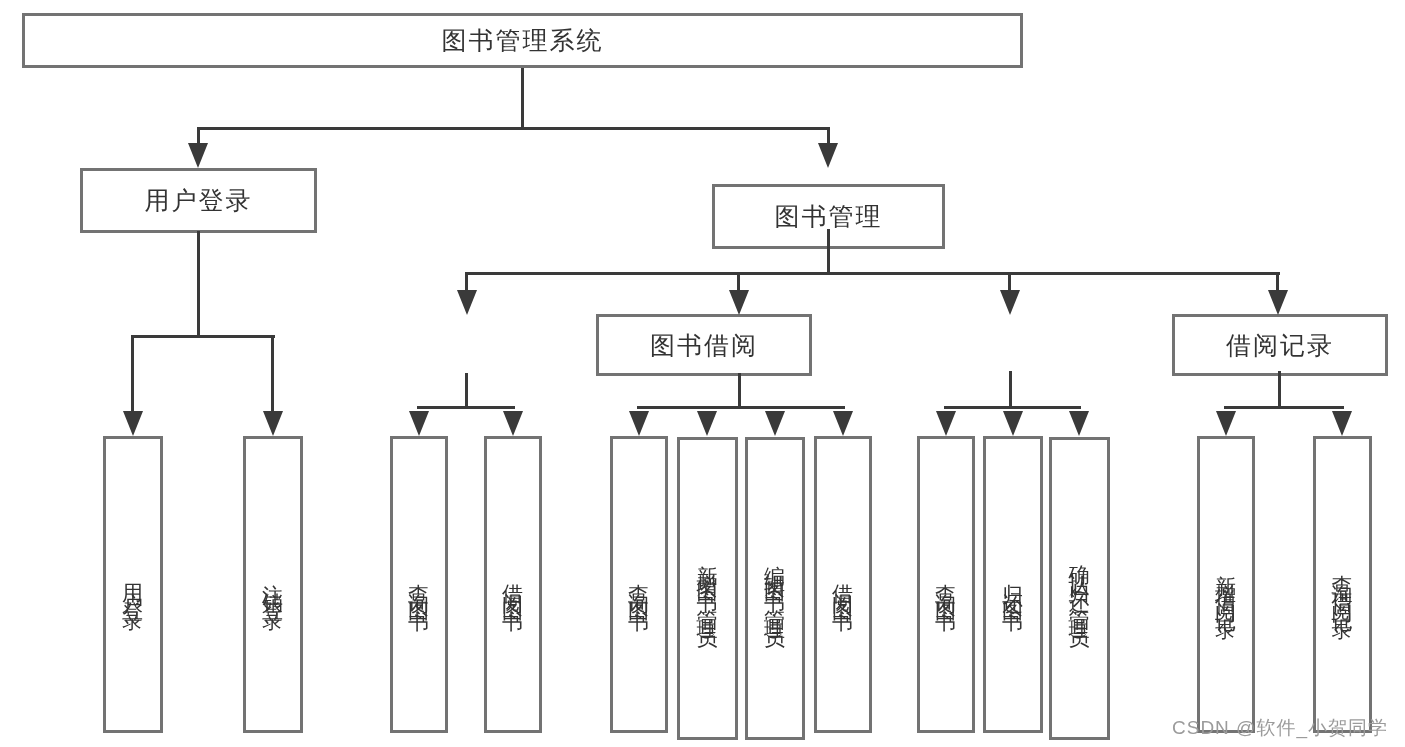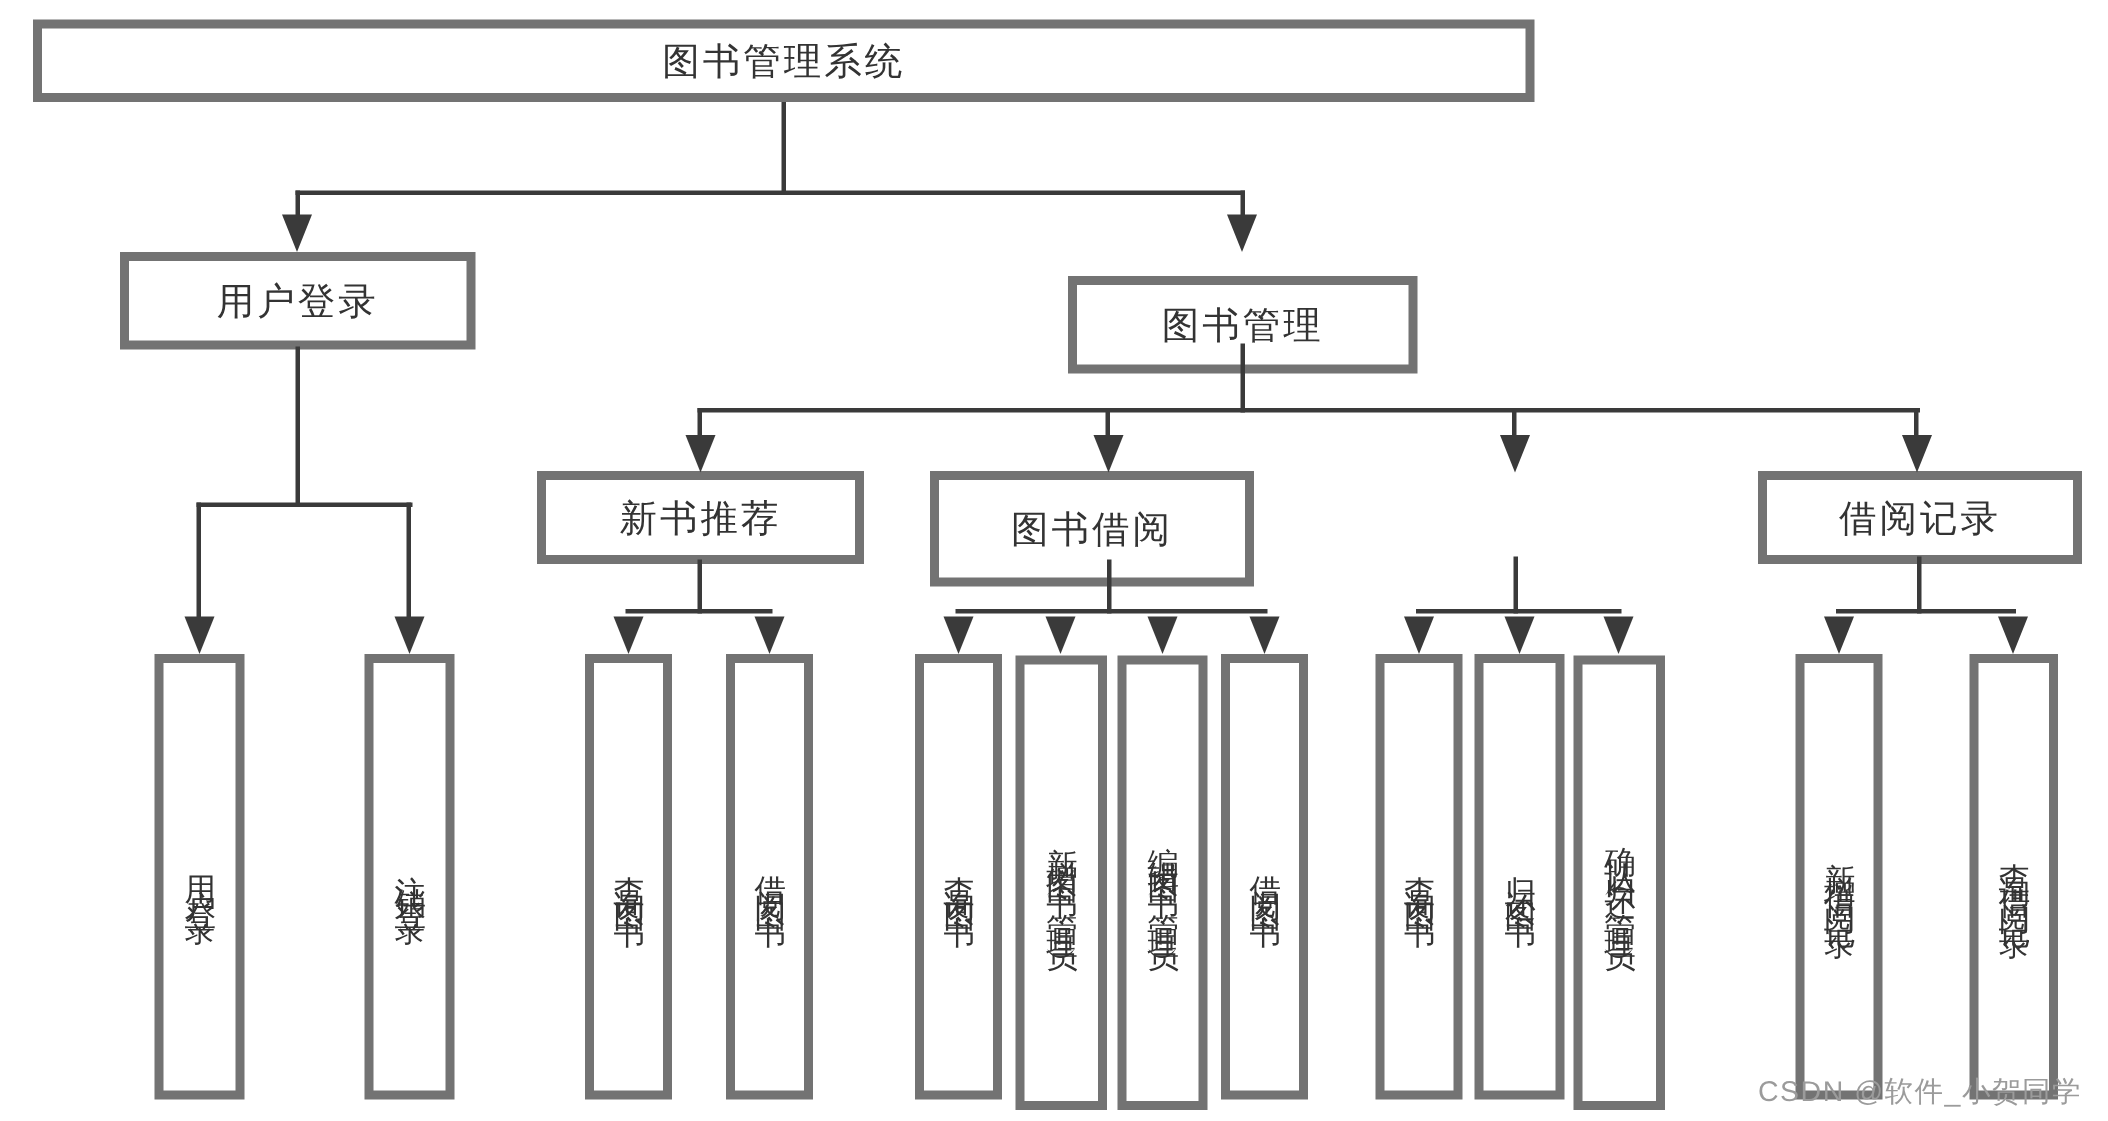--- a/index.html
+++ b/index.html
@@ -1,21 +1,21 @@
 <!DOCTYPE html>
 <html><head>
 <meta charset="utf-8">
 <style>
   html,body { margin:0; padding:0; background:#ffffff; }
   .canvas {
     position:relative; width:1405px; height:747px; background:#ffffff;
     font-family:"Liberation Sans","DejaVu Sans",sans-serif; overflow:hidden;
   }
   .node {
-    position:absolute; box-sizing:border-box; border:6px solid #737373;
+    position:absolute; box-sizing:border-box; border:3px solid #737373;
     background:#ffffff; display:flex; align-items:center; justify-content:center;
     color:#333333;
   }
   .h .lbl { font-size:25px; letter-spacing:2px; white-space:nowrap; }
   .v .lbl {
     writing-mode:vertical-rl; text-orientation:mixed;
     font-size:21px; letter-spacing:9px; line-height:1;
   }
   .vline { position:absolute; width:3px; background:#3a3a3a; }
   .hline { position:absolute; height:3px; background:#3a3a3a; }
@@ -35,24 +35,21 @@
     <span class="lbl">图书管理系统</span>
   </div>
 
   <div class="node h" style="left:80px;top:168px;width:237px;height:65px">
     <span class="lbl">用户登录</span>
   </div>
   <div class="node h" style="left:712px;top:184px;width:233px;height:65px">
     <span class="lbl">图书管理</span>
   </div>
 
-  <div class="node h" style="left:358px;top:314px;width:218px;height:62px">
-    <span class="lbl">新书推荐</span>
-  </div>
-  <div class="node h" style="left:620px;top:314px;width:216px;height:77px">
+  <div class="node h" style="left:596px;top:314px;width:216px;height:62px">
     <span class="lbl">图书借阅</span>
   </div>
   <div class="node h" style="left:1172px;top:314px;width:216px;height:62px">
     <span class="lbl">借阅记录</span>
   </div>
 
   <div class="node v" style="left:103px;top:436px;width:60px;height:297px">
     <span class="lbl">用户登录</span>
   </div>
   <div class="node v" style="left:243px;top:436px;width:60px;height:297px">

